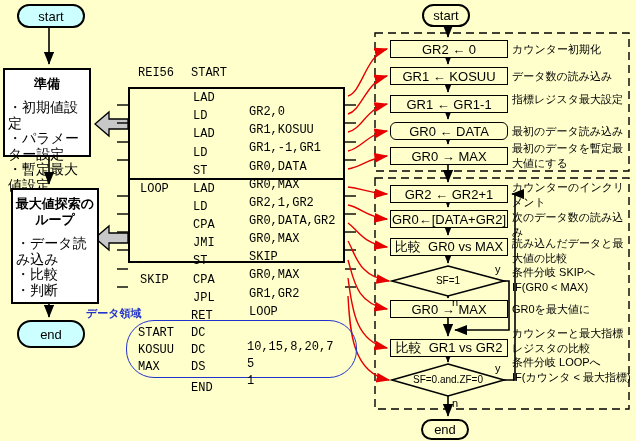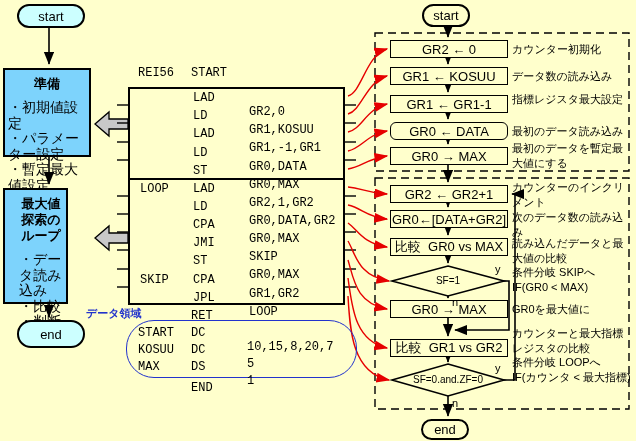--- a/index.html
+++ b/index.html
@@ -12,38 +12,38 @@
   .abs{position:absolute;box-sizing:border-box;}
   
   .oval{
     border:2px solid #000;border-radius:14px;
     display:flex;align-items:center;justify-content:center;
     font-size:13px;background:#FFFFCC;z-index:3;
   }
   .oval.cyan{background:#CCFFFF;}
   
   .lbox{
-    background:#7dd3fc;border:2px solid #000;z-index:3;
+    background:#ffffff;border:2px solid #000;z-index:3;
   }
   .lbox .ltitle{
     text-align:center;font-size:13px;font-weight:bold;
     padding-top:6px;white-space:pre-line;line-height:16px;
   }
   .lbox .lbullets{
     font-size:14px;line-height:15.5px;padding:8px 0 0 3px;letter-spacing:0;
   }
   
   .crow{display:flex;align-items:center;height:18.17px;
     font-family:"Liberation Mono","DejaVu Sans Mono",monospace;
     font-size:12px;white-space:pre;z-index:3;}
   .c-label{width:53px;padding-left:10px;flex:none;}
   .c-op{width:56px;flex:none;}
   .c-arg{flex:1;margin-top:28px;}
   #code-box{
-    left:128px;top:87px;width:217px;height:218px;
+    left:128px;top:87px;width:217px;height:176px;
     border:2px solid #000;z-index:3;background:transparent;
   }
   #code-divider{left:0;top:89px;width:213px;height:0;border-top:2px solid #000;}
   #data-region{
     left:126px;top:320px;width:231px;height:58px;
     border:1.5px solid #2233CC;border-radius:28px;z-index:2;
   }
   #data-region-label{
     left:86px;top:306px;font-size:11px;font-weight:bold;color:#2233CC;z-index:3;
   }
@@ -160,21 +160,21 @@
 
   <div class="abs lbox" style="left:3px;top:68px;width:88px;height:89px;">
     <div class="ltitle">準備</div>
     <div class="lbullets">
       <div>・初期値設定</div>
       <div>・パラメーター設定</div>
       <div>・暫定最大値設定</div>
     </div>
   </div>
 
-  <div class="abs lbox" style="left:3px;top:188px;width:65px;height:116px;padding-left:11px;">
+  <div class="abs lbox" style="left:11px;top:188px;width:88px;height:116px;">
     <div class="ltitle">最大値探索の
 ループ</div>
     <div class="lbullets">
       <div>・データ読み込み</div>
       <div>・比較</div>
       <div>・判断</div>
     </div>
   </div>
 
   <div class="abs oval cyan" style="left:17px;top:320px;width:68px;height:28px;">end</div>

